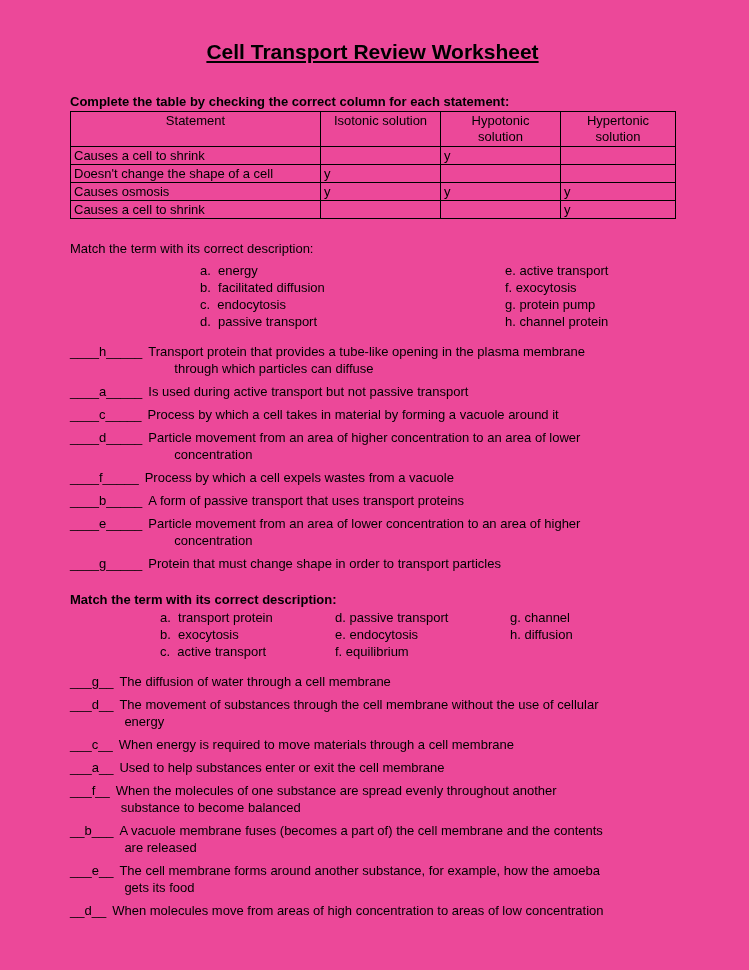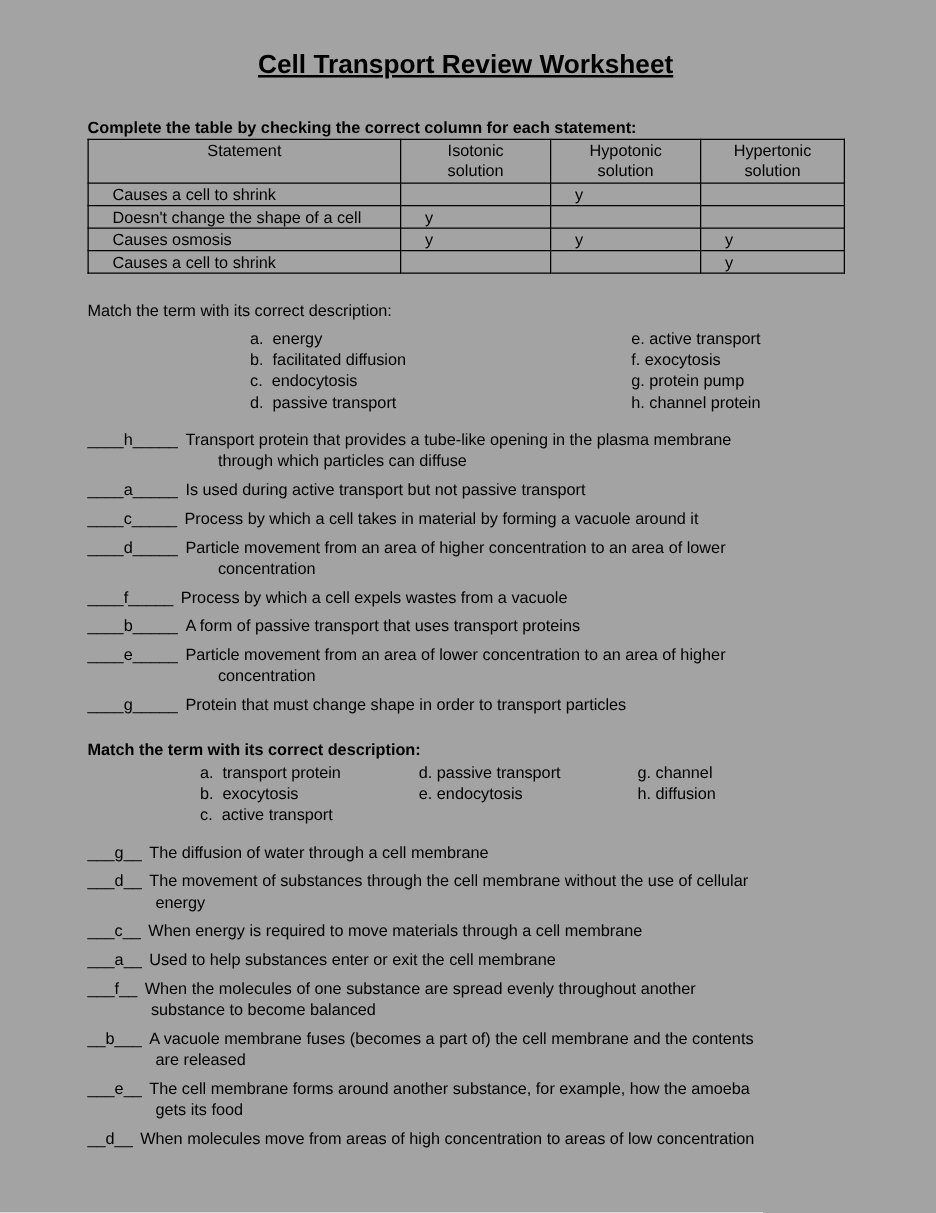--- a/index.html
+++ b/index.html
@@ -11,21 +11,21 @@
     font-family: "Liberation Sans", sans-serif;
     font-size: 13px;
     color: #000000;
   }
   .page {
     width: 749px;
     height: 970px;
     box-sizing: border-box;
     padding: 40px 74px 16px 70px;
     overflow: hidden;
-    background: #a3a3a3;
+    background: #ec4899;
   }
   .title {
     font-size: 21px;
     font-weight: bold;
     text-decoration: underline;
     text-align: center;
     margin: 0 0 30px 0;
   }
   .bold-instruction {
     font-weight: bold;
@@ -42,21 +42,21 @@
     border-collapse: collapse;
     table-layout: fixed;
     width: 100%;
     margin: 0 0 22px 0;
   }
   table.ws-table th, table.ws-table td {
     border: 1px solid #000000;
     font-weight: normal;
     font-size: 13px;
     line-height: 16px;
-    padding: 0 19px;
+    padding: 0 3px;
   }
   table.ws-table th {
     text-align: center;
     vertical-align: top;
     white-space: pre-line;
     padding-top: 1px;
     padding-bottom: 1px;
   }
   table.ws-table td {
     text-align: left;
@@ -214,20 +214,21 @@
 
   <div class="terms terms-3col">
     <div class="term-col term-col-1">
       <div class="term">a.  transport protein</div>
       <div class="term">b.  exocytosis</div>
       <div class="term">c.  active transport</div>
     </div>
     <div class="term-col term-col-2">
       <div class="term">d. passive transport</div>
       <div class="term">e. endocytosis</div>
+      <div class="term">f. equilibrium</div>
     </div>
     <div class="term-col term-col-3">
       <div class="term">g. channel</div>
       <div class="term">h. diffusion</div>
     </div>
   </div>
 
   <div class="items items-2">
     <div class="item">
       <span class="blank">___g__</span>

